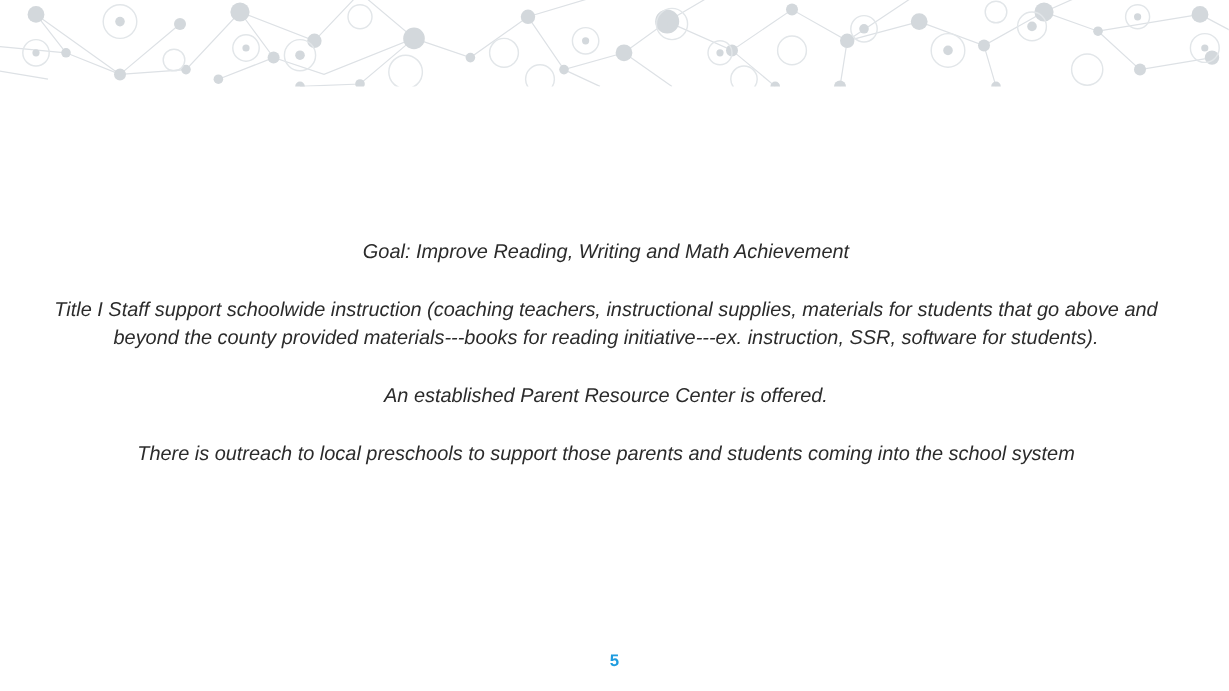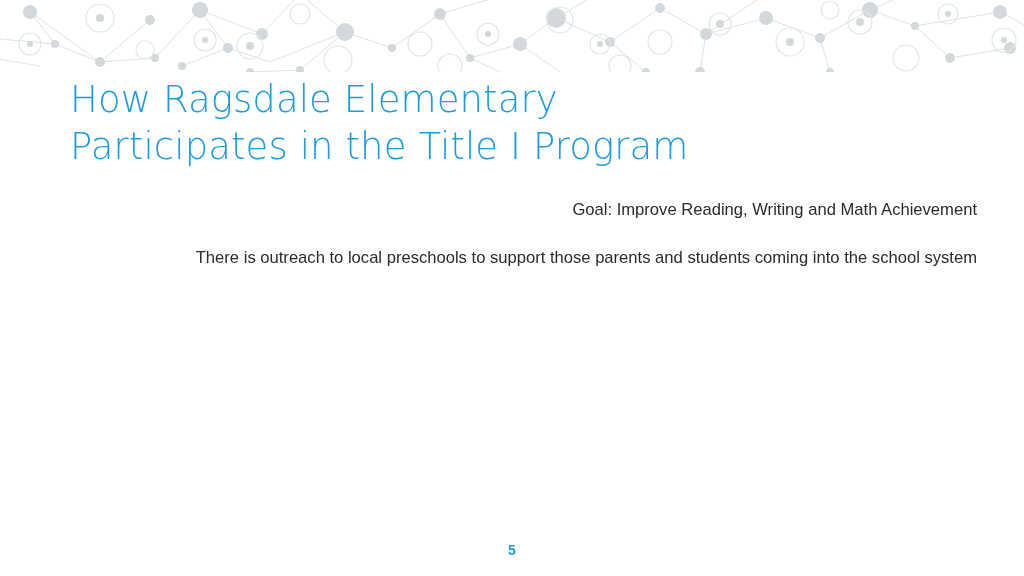--- a/index.html
+++ b/index.html
@@ -61,21 +61,22 @@
     left: 33px;
     top: 198px;
     width: 944px;
   }
   .para {
     font-family: "Liberation Sans", sans-serif;
     font-size: 16.6px;
     line-height: 24px;
     color: #2B2B2B;
     margin: 0 0 24px 0;
-    text-align: right;
+    text-align: center;
+    font-style: italic;
   }
   .para:last-child {
     margin-bottom: 17px;
   }
 
   
   .page-number {
     position: absolute;
     left: 0;
     top: 542px;
@@ -183,25 +184,23 @@
         <circle cx="600" cy="44" r="3"></circle>
         <circle cx="720" cy="24" r="4"></circle>
         <circle cx="790" cy="42" r="4"></circle>
         <circle cx="860" cy="22" r="4"></circle>
         <circle cx="1004" cy="40" r="3"></circle>
         <circle cx="948" cy="14" r="3"></circle>
       </g>
     </svg>
   </div>
 
-  <div class="title-block">
-    <div class="title-line">How Ragsdale Elementary</div>
-    <div class="title-line">Participates in the Title I Program</div>
-  </div>
 
   <div class="body-block">
     <p class="para">Goal: Improve Reading, Writing and Math Achievement</p>
+    <p class="para">Title I Staff support schoolwide instruction (coaching teachers, instructional supplies, materials for students that go above and beyond the county provided materials---books for reading initiative---ex. instruction, SSR, software for students).</p>
+    <p class="para">An established Parent Resource Center is offered.</p>
     <p class="para">There is outreach to local preschools to support those parents and students coming into the school system</p>
   </div>
 
   <div class="page-number">5</div>
 
 </div>
 
 </body></html>

